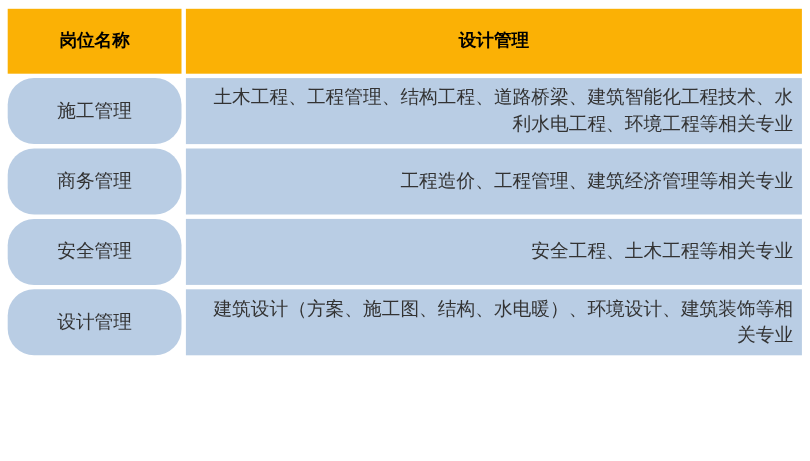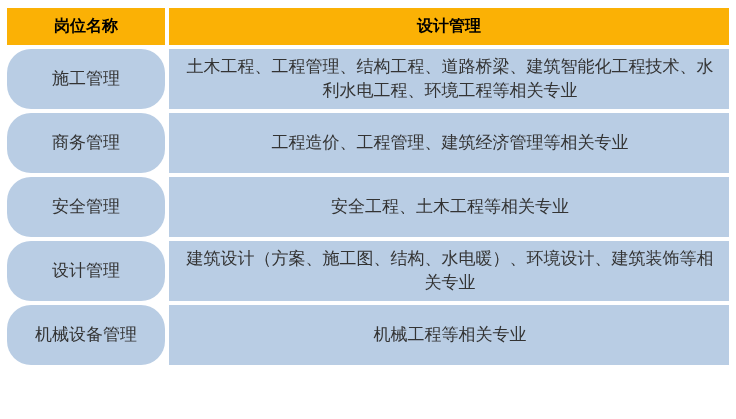--- a/index.html
+++ b/index.html
@@ -27,40 +27,40 @@
   col.pos-col { width: 158px; }
   th {
     background: var(--header-bg, #FBB105);
     color: var(--header-text, #000000);
     font-family: "Liberation Sans", "DejaVu Sans", sans-serif;
     font-weight: bold;
     font-size: 16px;
     height: 35px;
     text-align: center;
     vertical-align: middle;
-    padding: 1px 4px;
+    padding: 12px 4px;
   }
   td {
     background: var(--row-bg, #B9CDE4);
     color: var(--body-text, #333333);
     font-family: "Liberation Serif", "DejaVu Serif", serif;
     font-size: 17px;
     line-height: 24px;
     height: 60px;
     vertical-align: middle;
     padding: 2px 6px;
     box-sizing: border-box;
   }
   td.pos-cell {
     text-align: center;
     padding: 2px 2px;
     border-radius: 24px;
   }
   td.req-cell {
-    text-align: center;
+    text-align: right;
     padding-left: 10px;
     padding-right: 8px;
   }
 </style>
 </head>
 <body>
 
 <div class="page">
   <table class="jobs-table">
     <colgroup>
@@ -89,19 +89,15 @@
     <td class="pos-cell">安全管理</td>
     <td class="req-cell">安全工程、土木工程等相关专业</td>
   </tr>
 
 
   <tr>
     <td class="pos-cell">设计管理</td>
     <td class="req-cell">建筑设计（方案、施工图、结构、水电暖）、环境设计、建筑装饰等相关专业</td>
   </tr>
 
-  <tr>
-    <td class="pos-cell">机械设备管理</td>
-    <td class="req-cell">机械工程等相关专业</td>
-  </tr>
 </tbody>
   </table>
 </div>
 
 </body></html>

